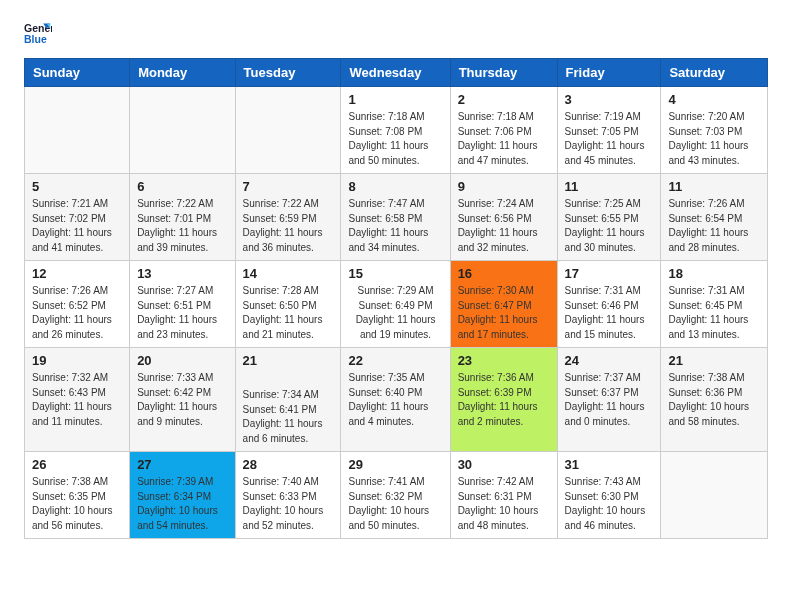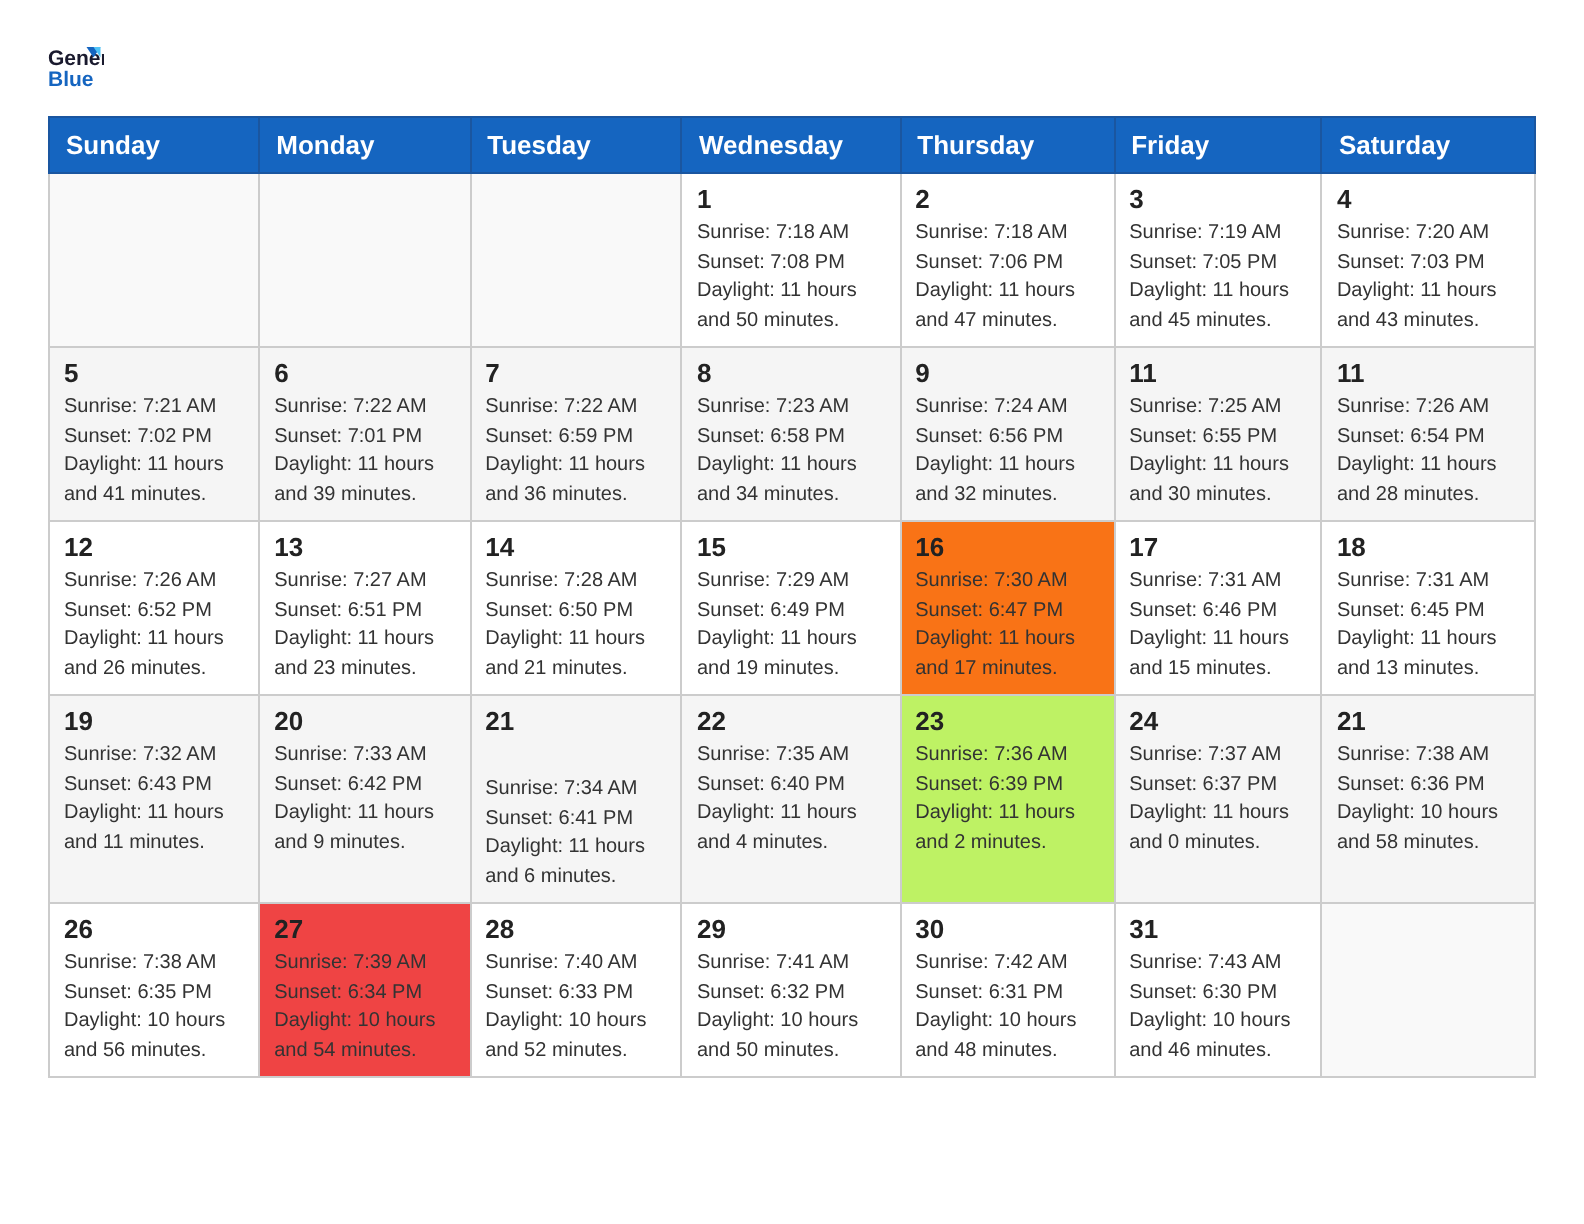--- a/index.html
+++ b/index.html
@@ -167,21 +167,21 @@
 Daylight: 11 hours and 39 minutes.</div>
           </td>
           <td style="background: rgb(245, 245, 245);">
             <div class="day-num">7</div>
             <div class="day-info" style="white-space: pre-line;">Sunrise: 7:22 AM
 Sunset: 6:59 PM
 Daylight: 11 hours and 36 minutes.</div>
           </td>
           <td style="background: rgb(245, 245, 245);">
             <div class="day-num">8</div>
-            <div class="day-info" style="white-space: pre-line;">Sunrise: 7:23 AM
+            <div class="day-info" style="white-space: pre-line;">Sunrise: 7:47 AM
 Sunset: 6:58 PM
 Daylight: 11 hours and 34 minutes.</div>
           </td>
           <td style="background: rgb(245, 245, 245);">
             <div class="day-num">9</div>
             <div class="day-info" style="white-space: pre-line;">Sunrise: 7:24 AM
 Sunset: 6:56 PM
 Daylight: 11 hours and 32 minutes.</div>
           </td>
           <td style="background: rgb(245, 245, 245);">
@@ -211,21 +211,21 @@
 Daylight: 11 hours and 23 minutes.</div>
           </td>
           <td style="background: rgb(255, 255, 255);">
             <div class="day-num">14</div>
             <div class="day-info" style="white-space: pre-line;">Sunrise: 7:28 AM
 Sunset: 6:50 PM
 Daylight: 11 hours and 21 minutes.</div>
           </td>
           <td style="background: rgb(255, 255, 255);">
             <div class="day-num">15</div>
-            <div class="day-info" style="white-space: pre-line;">Sunrise: 7:29 AM
+            <div class="day-info" style="white-space: pre-line; text-align: center;">Sunrise: 7:29 AM
 Sunset: 6:49 PM
 Daylight: 11 hours and 19 minutes.</div>
           </td>
           <td style="background: #f97316;">
             <div class="day-num">16</div>
             <div class="day-info" style="white-space: pre-line;">Sunrise: 7:30 AM
 Sunset: 6:47 PM
 Daylight: 11 hours and 17 minutes.</div>
           </td>
           <td style="background: rgb(255, 255, 255);">
@@ -285,21 +285,21 @@
 Daylight: 10 hours and 58 minutes.</div>
           </td>
         </tr>
         <tr>
           <td style="background: rgb(255, 255, 255);">
             <div class="day-num">26</div>
             <div class="day-info" style="white-space: pre-line;">Sunrise: 7:38 AM
 Sunset: 6:35 PM
 Daylight: 10 hours and 56 minutes.</div>
           </td>
-          <td style="background: #ef4444;">
+          <td style="background: #0ea5e9;">
             <div class="day-num">27</div>
             <div class="day-info" style="white-space: pre-line;">Sunrise: 7:39 AM
 Sunset: 6:34 PM
 Daylight: 10 hours and 54 minutes.</div>
           </td>
           <td style="background: rgb(255, 255, 255);">
             <div class="day-num">28</div>
             <div class="day-info" style="white-space: pre-line;">Sunrise: 7:40 AM
 Sunset: 6:33 PM
 Daylight: 10 hours and 52 minutes.</div>

